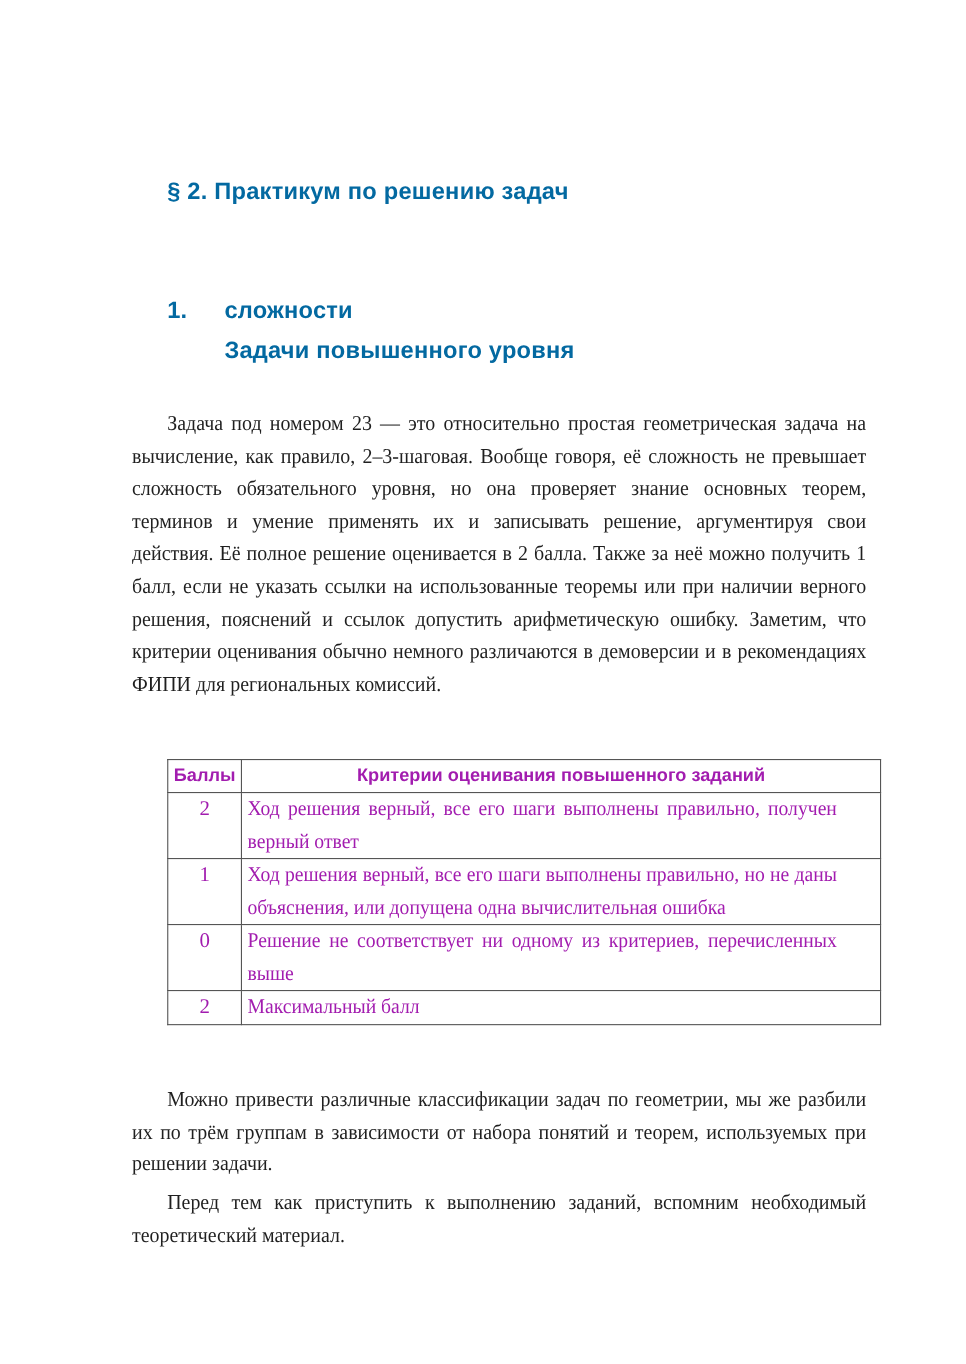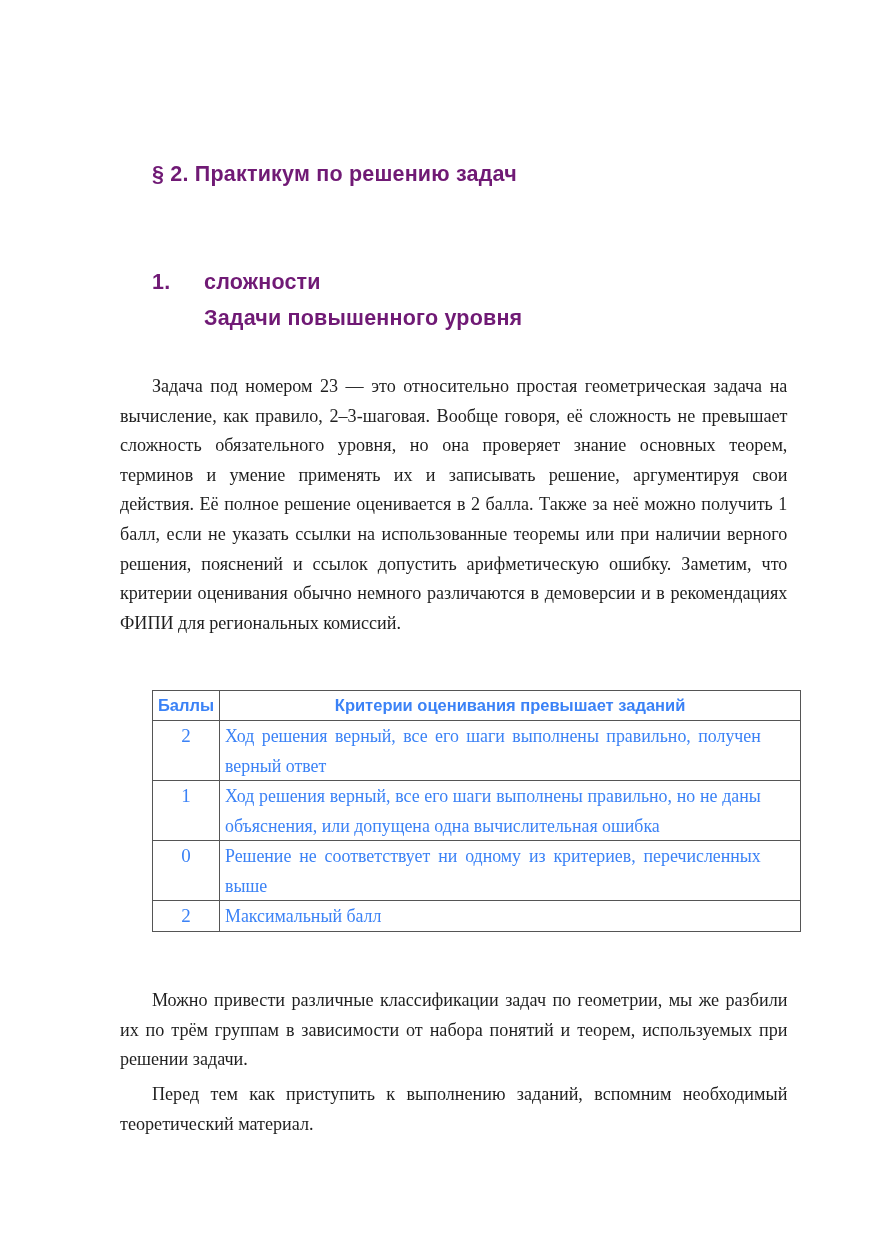--- a/index.html
+++ b/index.html
@@ -5,21 +5,21 @@
   html, body { margin: 0; padding: 0; background: #ffffff; }
   body {
     width: 878px; height: 1240px; position: relative; overflow: hidden;
     color: #1a1a1a;
     font-family: "Liberation Serif", "DejaVu Serif", serif;
   }
   .heading {
     position: absolute; left: 152px;
     font-family: "Liberation Sans", "DejaVu Sans", sans-serif;
     font-weight: bold; font-size: 21.5px; line-height: 36px; letter-spacing: 0.2px;
-    color: #701a75;
+    color: #0369a1;
   }
   .h-section { top: 156px; }
   .h-section .line { display: block; white-space: nowrap; }
   .h-sub { top: 264px; left: 152px; }
   .h-sub .num { position: absolute; left: 0; top: 0; }
   .h-sub .title { position: absolute; left: 52px; top: 0; width: 400px; }
   .h-sub .title span { display: block; white-space: nowrap; }
 
   .para {
     position: absolute; left: 120px; width: 668px;
@@ -27,21 +27,21 @@
     text-indent: 34px; color: #1f1f1f;
     transform: scaleX(0.94); transform-origin: left top;
     width: 710px;
   }
   .p1 { top: 371px; }
   .p2 { top: 985px; }
   .p3 { top: 1079px; }
 
   table.criteria {
     position: absolute; left: 152px; top: 690px; width: 631px;
-    border-collapse: collapse; font-size: 19px; color: #3b82f6;
+    border-collapse: collapse; font-size: 19px; color: #a21caf;
   }
   table.criteria th, table.criteria td {
     border: 1px solid #555; padding: 0 5px; vertical-align: top;
     line-height: 29.5px;
   }
   table.criteria th {
     font-family: "Liberation Sans", "DejaVu Sans", sans-serif;
     font-weight: bold; font-size: 16.5px; height: 29px; line-height: 29px;
   }
   table.criteria td.score { width: 78px; text-align: center; }
@@ -64,21 +64,21 @@
     <span>Задачи повышенного уровня</span>
   </div>
 </div>
 
 <p class="para p1" style="margin:0">Задача под номером 23 — это относительно простая геометрическая задача на вычисление, как правило, 2–3-шаговая. Вообще говоря, её слож­ность не превышает сложность обязательного уровня, но она проверяет знание основных теорем, терминов и умение применять их и записывать решение, аргументируя свои действия. Её полное решение оценивается в 2 балла. Также за неё можно получить 1 балл, если не указать ссылки на использованные теоремы или при наличии верного решения, поясне­ний и ссылок допустить арифметическую ошибку. Заметим, что критерии оценивания обычно немного различаются в демоверсии и в рекомендациях ФИПИ для региональных комиссий.</p>
 
 <table class="criteria">
   <thead>
     <tr>
       <th>Баллы</th>
-      <th>Критерии оценивания превышает заданий</th>
+      <th>Критерии оценивания повышенного заданий</th>
     </tr>
   </thead>
   <tbody>
     <tr>
       <td class="score">2</td>
       <td class="text">
           <span class="cell-inner" style="width:570px">Ход решения верный, все его шаги выполнены правильно, получен верный ответ</span>
         </td>
     </tr>
     <tr>

